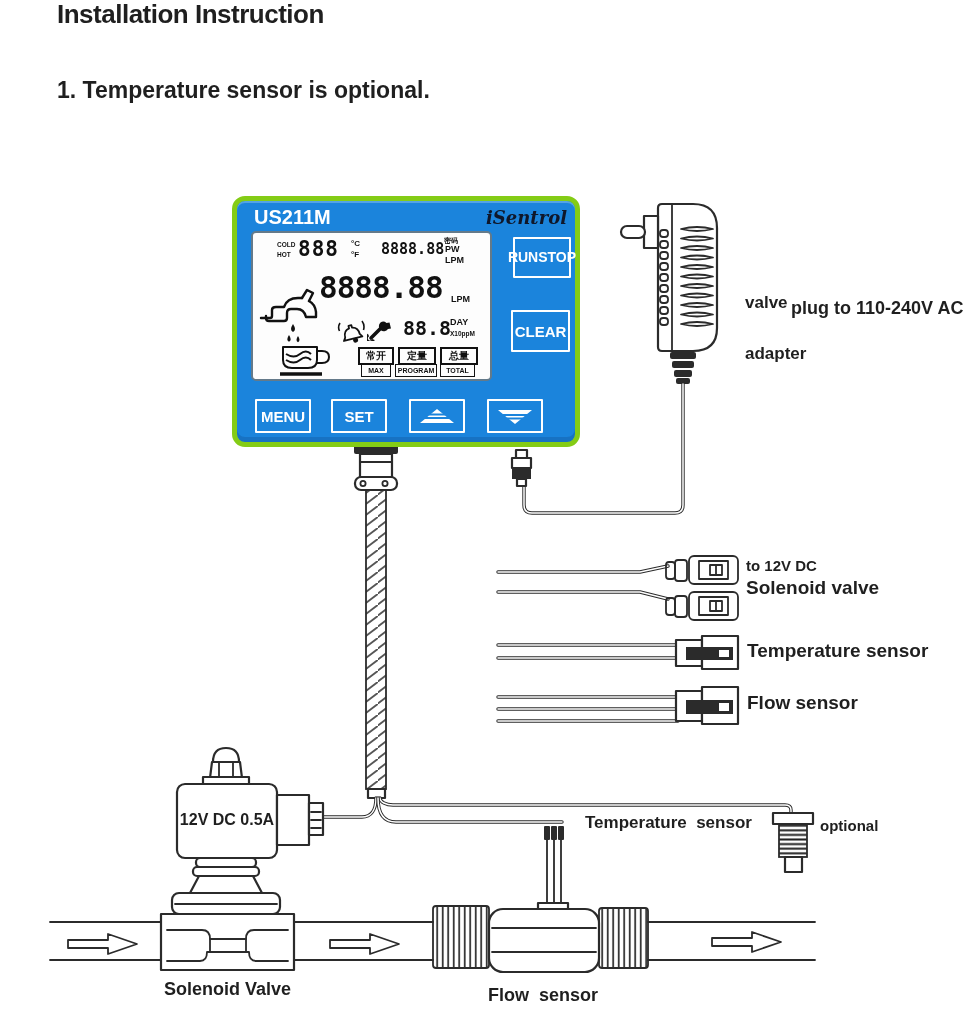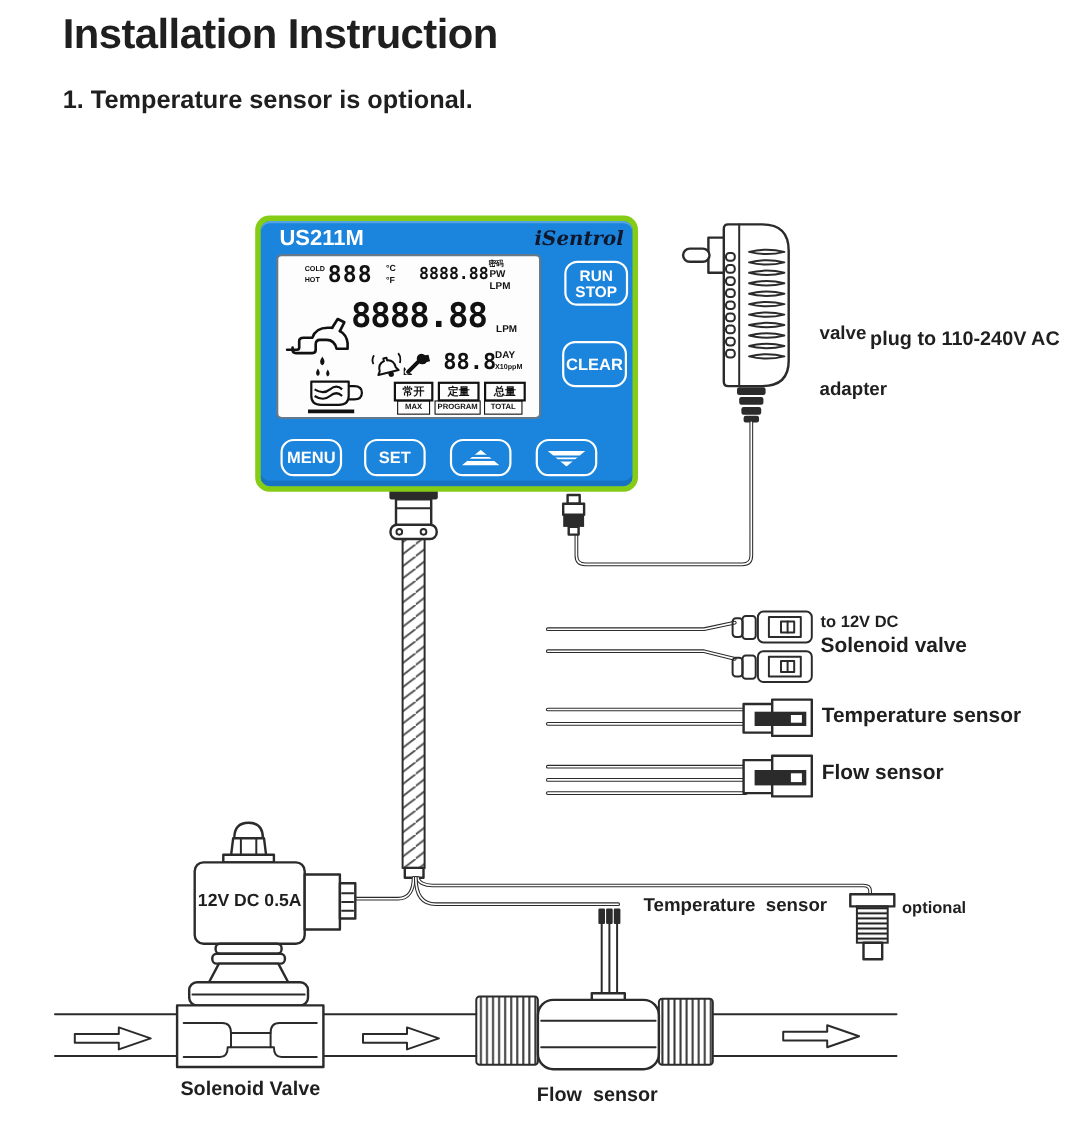--- a/index.html
+++ b/index.html
@@ -1,39 +1,39 @@
 <!DOCTYPE html>
 <html><head>
 <meta charset="utf-8">
 <style>
   html,body{margin:0;padding:0;background:#fff;}
   #canvas{position:relative;width:971px;height:1019px;background:#fff;overflow:hidden;
           font-family:"Liberation Sans",sans-serif;color:#1a1a1a;}
   .abs{position:absolute;}
   .lbl{position:absolute;font-weight:bold;color:#1f1f1f;line-height:1.05;white-space:pre;}
-  #title{left:57px;top:13px;font-size:38px;letter-spacing:-0.5px;}
+  #title{left:57px;top:1px;font-size:26px;letter-spacing:-0.5px;}
   #note{left:57px;top:78px;font-size:23px;}
 
   
   #device{left:232px;top:196px;width:338px;height:241px;background:#1b84dc;
           border-radius:13px;border:5px solid #84cc16;
           box-shadow:inset 0 -5px 0 rgba(10,60,120,.25), inset 0 2px 0 rgba(255,255,255,.25);}
   #device .model{position:absolute;left:17px;top:5px;color:#fff;font-size:20px;font-weight:bold;}
   #device .brand{position:absolute;right:8px;top:6px;color:#0f172a;font-size:18px;font-weight:bold;
                  font-family:"DejaVu Serif",serif;font-style:italic;}
   #lcd{position:absolute;left:14px;top:30px;width:237px;height:146px;background:#fdfdfd;
        border:2px solid #64commands7;border:2px solid #647a8a;border-radius:5px;}
   .seg{font-family:"DejaVu Sans Mono",monospace;font-weight:bold;color:#111;line-height:1;text-align:right;}
   .tiny{font-weight:bold;color:#111;line-height:1;}
   .lcdbox{position:absolute;border:2px solid #111;display:flex;align-items:center;justify-content:center;
           font-weight:bold;color:#111;}
   .lcdbox2{position:absolute;border:1px solid #111;display:flex;align-items:center;justify-content:center;
           font-weight:bold;color:#111;}
-  .btn{position:absolute;border:2px solid #fff;border-radius:12px;color:#fff;background:transparent;
-       display:flex;flex-direction:column;align-items:center;justify-content:center;
+  .btn{position:absolute;border:2px solid #fff;border-radius:1px;color:#fff;background:transparent;
+       display:flex;flex-direction:row;align-items:center;justify-content:center;
        font-weight:bold;text-align:center;}
   
   #art{position:absolute;left:0;top:0;}
   .ln{stroke:#2b2b2b;stroke-width:1.8;fill:none;stroke-linecap:round;stroke-linejoin:round;}
   .ln2{stroke:#2b2b2b;stroke-width:2.2;fill:#fff;stroke-linejoin:round;}
   .wo{stroke:#2b2b2b;stroke-width:3.4;fill:none;stroke-linejoin:round;stroke-linecap:round;}
   .wi{stroke:#ffffff;stroke-width:1.5;fill:none;stroke-linejoin:round;stroke-linecap:round;}
   .dk{fill:#2b2b2b;stroke:none;}
 </style>
 </head>

